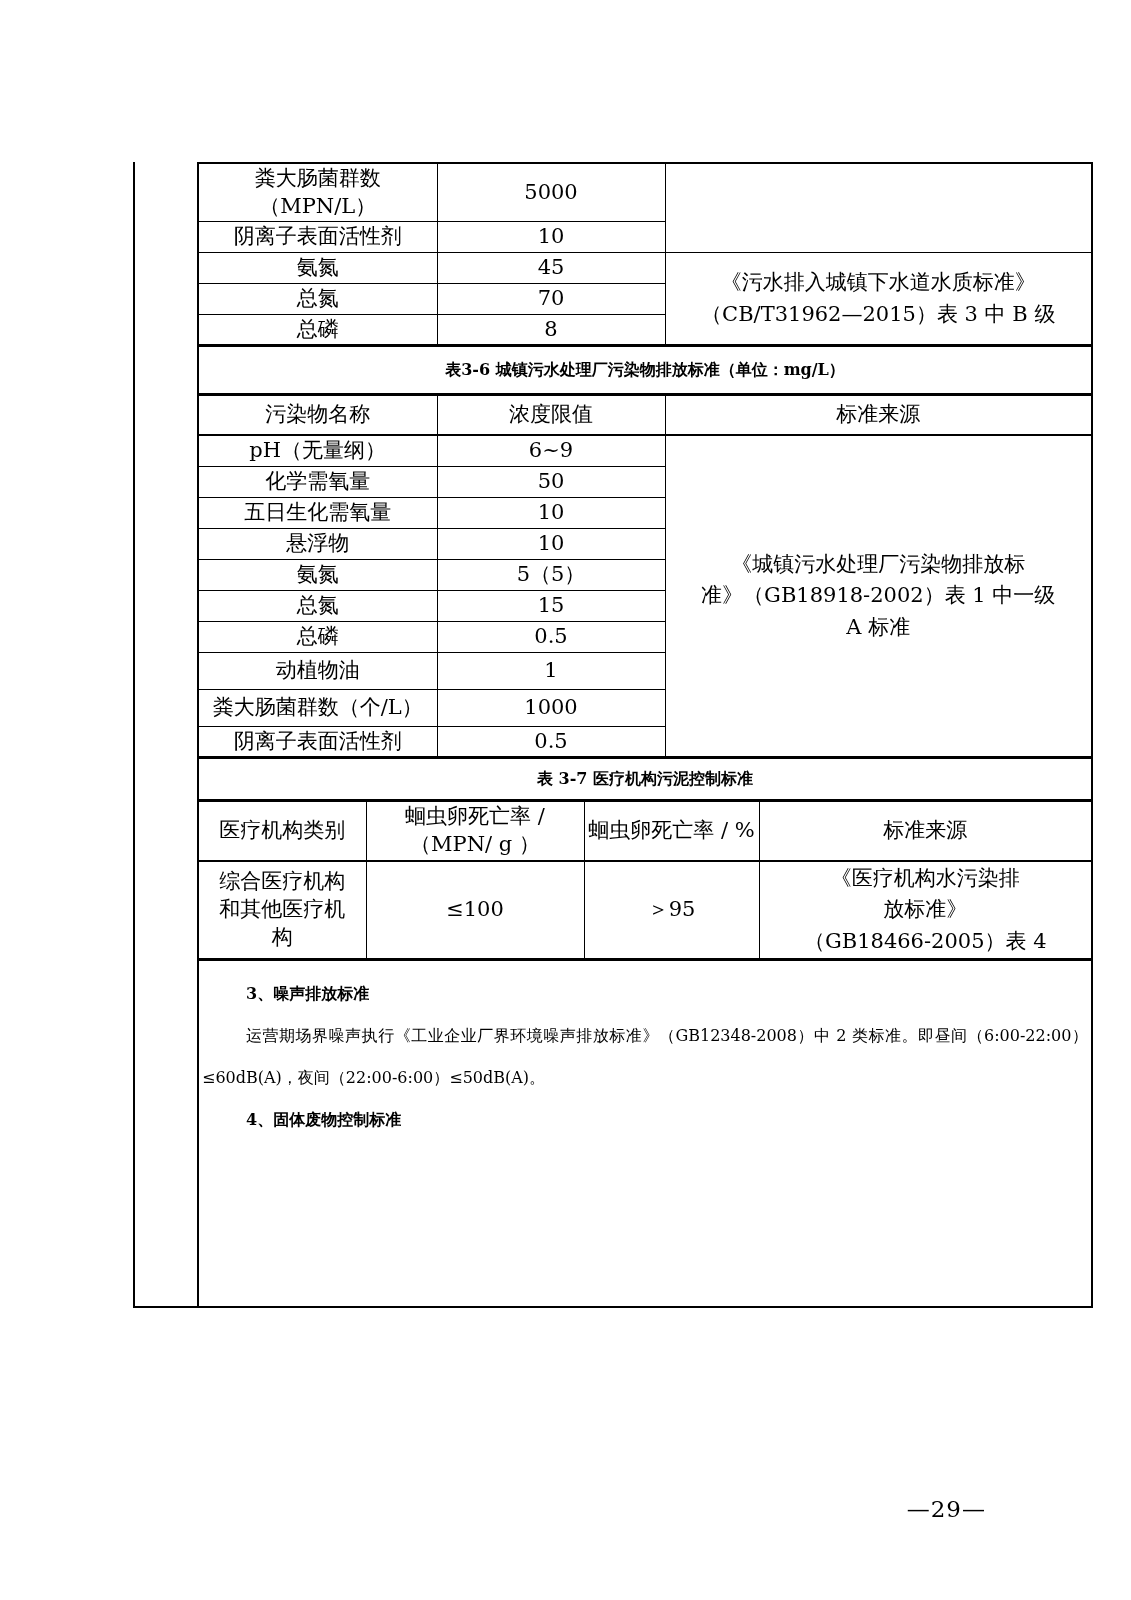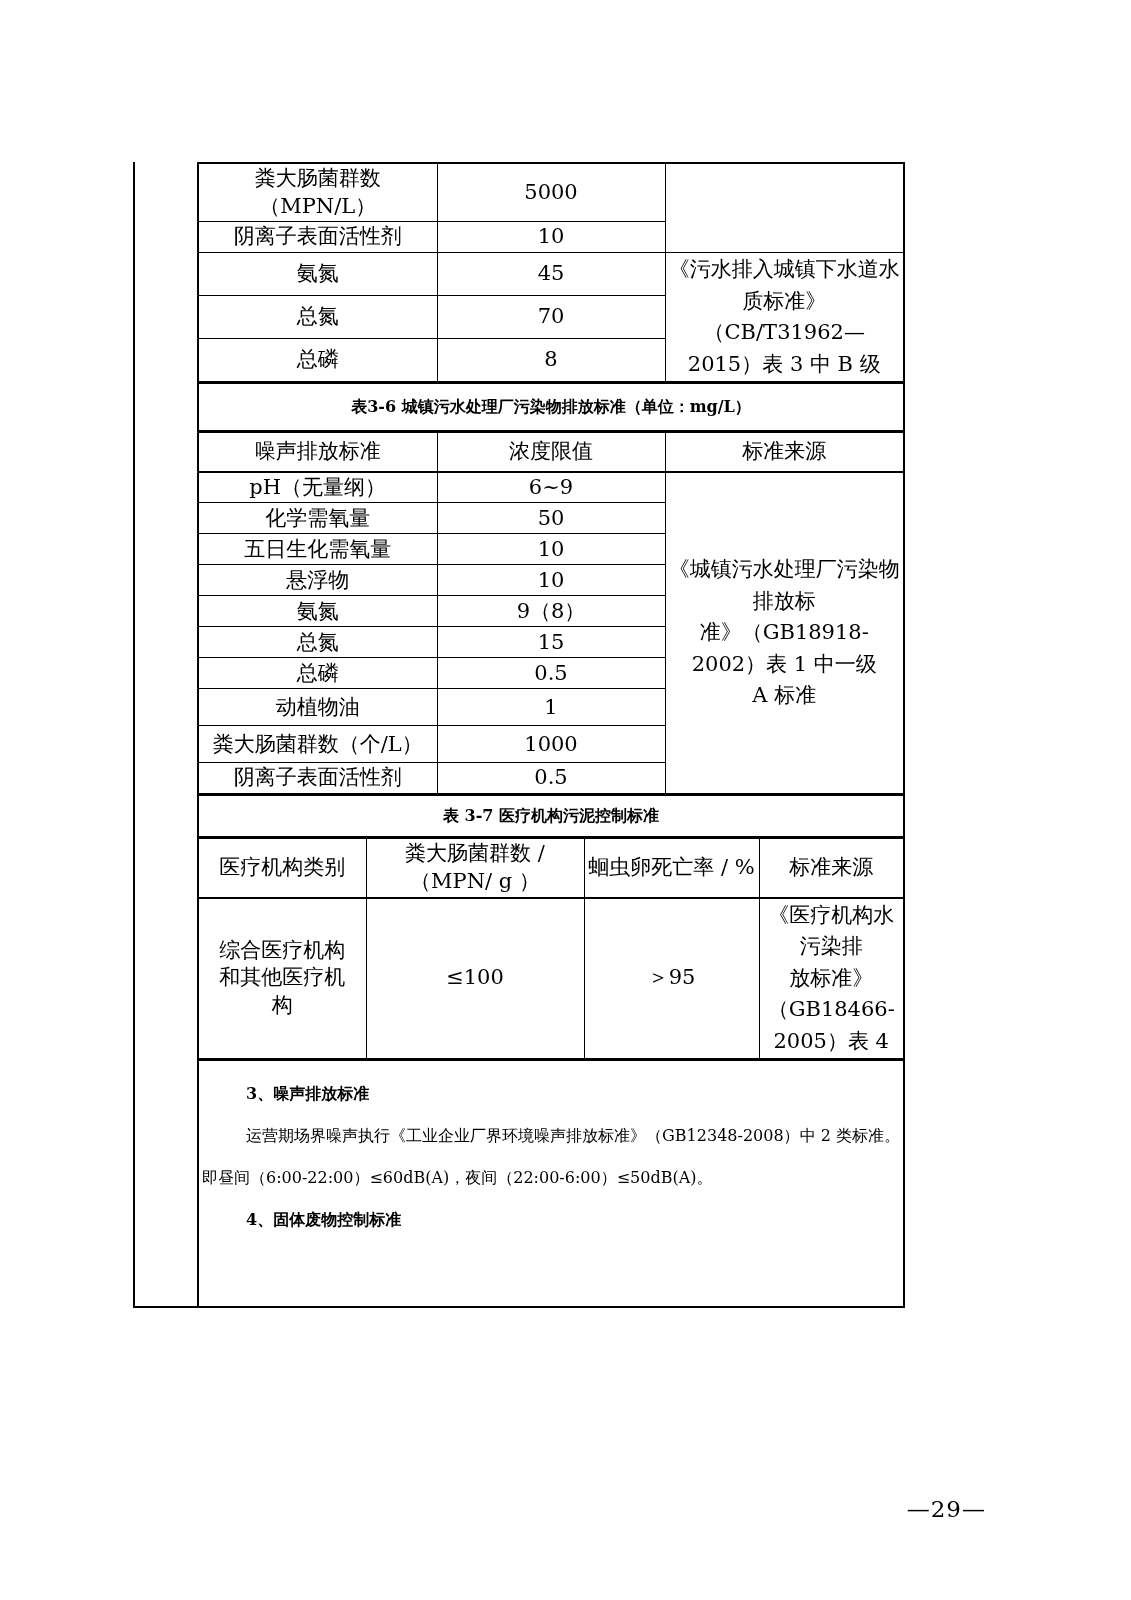--- a/index.html
+++ b/index.html
@@ -8,21 +8,21 @@
     width: 1131px; height: 1600px;
     background: #ffffff;
     font-family: "DejaVu Serif", "Liberation Serif", serif;
     color: #000;
     position: relative;
   }
   .page { position: relative; width: 1131px; height: 1600px; background: #fff; overflow: hidden; }
 
   .frame {
     position: absolute; left: 133px; top: 162px;
-    width: 772px; height: 1146px;
+    width: 960px; height: 1146px;
     border-left: 2px solid #000;
     border-right: 2px solid #000;
     border-bottom: 2px solid #000;
     display: flex;
     background: #fff;
   }
   .left-col { width: 64px; flex: none; border-right: 2px solid #000; }
   .content { flex: 1; min-width: 0; }
 
   table { border-collapse: collapse; width: 100%; table-layout: fixed; }
@@ -118,21 +118,21 @@
 
       <div class="tbl-title title36">表3-6 城镇污水处理厂污染物排放标准（单位：mg/L）</div>
       <table class="t36">
         <colgroup>
             <col style="width:238px">
             <col style="width:228px">
             <col>
           </colgroup>
         <tbody>
           <tr class="hdr">
-            <td>噪声排放标准</td>
+            <td>污染物名称</td>
             <td>浓度限值</td>
             <td>标准来源</td>
           </tr>
           <tr class="data">
             <td>pH（无量纲）</td>
             <td>6~9</td>
             <td rowspan="10" class="src-cell">《城镇污水处理厂污染物排放标
 准》（GB18918-2002）表 1 中一级
 A 标准</td>
           </tr>
@@ -143,21 +143,21 @@
           <tr class="data">
             <td>五日生化需氧量</td>
             <td>10</td>
           </tr>
           <tr class="data">
             <td>悬浮物</td>
             <td>10</td>
           </tr>
           <tr class="data">
             <td>氨氮</td>
-            <td>9（8）</td>
+            <td>5（5）</td>
           </tr>
           <tr class="data">
             <td>总氮</td>
             <td>15</td>
           </tr>
           <tr class="data">
             <td>总磷</td>
             <td>0.5</td>
           </tr>
           <tr class="data tall">
@@ -179,21 +179,21 @@
       <table class="t37">
         <colgroup>
             <col style="width:167px">
             <col style="width:218px">
             <col style="width:175px">
             <col>
           </colgroup>
         <tbody>
           <tr class="hdr">
             <td>医疗机构类别</td>
-            <td>粪大肠菌群数 /
+            <td>蛔虫卵死亡率 /
 （MPN/ g ）</td>
             <td>蛔虫卵死亡率 / %</td>
             <td>标准来源</td>
           </tr>
           <tr class="data">
             <td>综合医疗机构
 和其他医疗机
 构</td>
             <td>≤100</td>
             <td>＞95</td>

